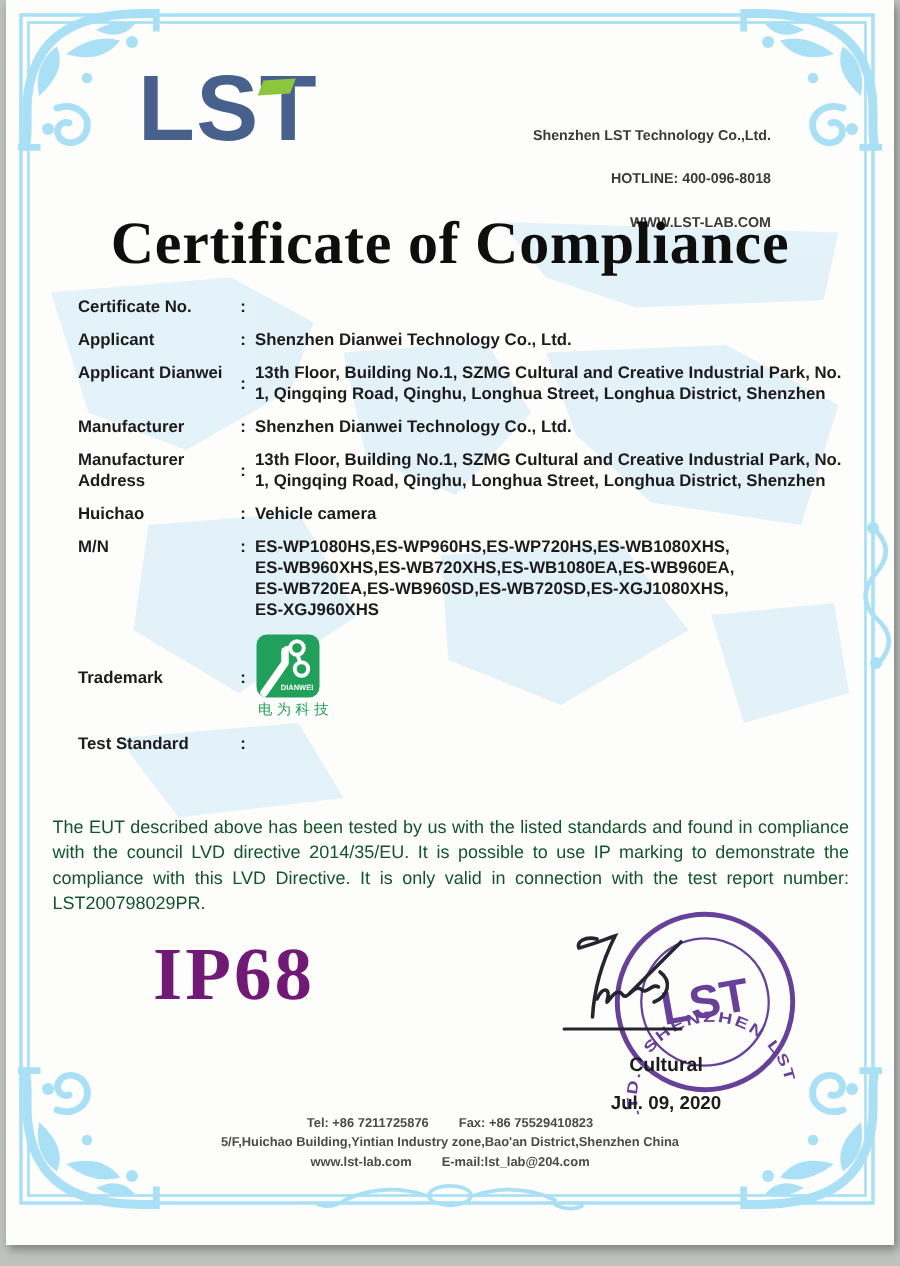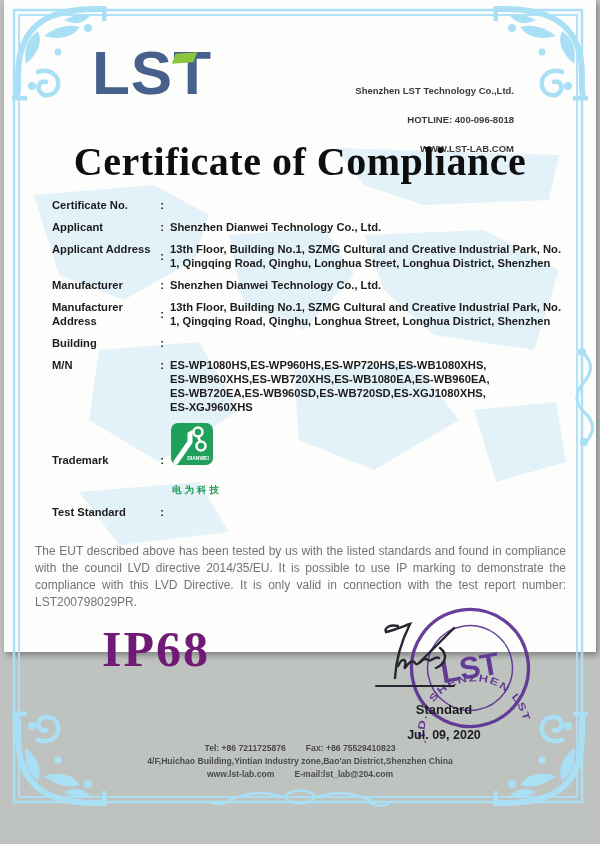--- a/index.html
+++ b/index.html
@@ -3,21 +3,21 @@
 <meta charset="utf-8">
 <style>
   html,body{margin:0;padding:0;}
   body{
     width:600px;height:844px;position:relative;overflow:hidden;
     background:#bfc3bf;
     font-family:"Liberation Sans", sans-serif;
     -webkit-font-smoothing:antialiased;
   }
   .page{
-    position:absolute;left:4px;top:0;width:592px;height:652px;
+    position:absolute;left:4px;top:0;width:592px;height:830px;
     background:#fdfdfc;box-shadow:2px 3px 6px rgba(0,0,0,.35);
   }
   .bg-svg{position:absolute;left:0;top:0;width:592px;height:830px;}
   .content{position:absolute;inset:0;}
 
   
   .logo{
     position:absolute;left:88px;top:42px;
     font-size:62px;font-weight:bold;color:#47618c;letter-spacing:1px;line-height:1;
   }
@@ -39,26 +39,26 @@
 
   
   .fields{position:absolute;top:198px;left:48px;right:32px;}
   .frow{display:grid;grid-template-columns:102px 16px 1fr;margin-bottom:8px;align-items:start;}
   .flabel{font-size:11.2px;font-weight:bold;color:#1c1c1c;line-height:14px;}
   .fcolon{font-size:11.2px;font-weight:bold;color:#1c1c1c;line-height:14px;text-align:center;}
   .fvalue{font-size:11.2px;font-weight:bold;color:#1c1c1c;line-height:14px;}
   .mn-line{white-space:nowrap;}
 
   .tm-wrap{display:flex;flex-direction:column;align-items:flex-start;}
-  .tm-caption{font-size:9.5px;color:#1f9d55;font-weight:bold;letter-spacing:3px;margin-top:17px;margin-left:2px;}
+  .tm-caption{font-size:9.5px;color:#1f9d55;font-weight:normal;letter-spacing:3px;margin-top:1px;margin-left:2px;}
 
   
   .statement{
     position:absolute;top:543px;left:31px;right:30px;
-    font-size:12px;color:#737373;line-height:17px;text-align:justify;
+    font-size:12px;color:#14532d;line-height:17px;text-align:justify;
   }
 
   
   .ip-rating{
     position:absolute;left:98px;top:620px;
     font-family:"Liberation Serif", serif;font-weight:bold;font-size:50px;color:#701a75;
     letter-spacing:2px;
   }
   .approval{position:absolute;left:362px;top:602px;width:215px;height:150px;}
   .stamp{position:absolute;left:38px;top:0px;width:132px;height:132px;transform:rotate(-10deg);opacity:.92;}
@@ -158,40 +158,41 @@
         <div class="fcolon">:</div>
       </div>
 
       <div class="frow">
         <div class="flabel">Applicant</div>
         <div class="fcolon">:</div>
         <div class="fvalue">Shenzhen Dianwei Technology Co., Ltd.</div>
       </div>
 
       <div class="frow">
-        <div class="flabel">Applicant Address</div>
+        <div class="flabel">Applicant Dianwei</div>
         <div class="fcolon" style="align-self:center">:</div>
         <div class="fvalue">13th Floor, Building No.1, SZMG Cultural and Creative Industrial Park, No. 1, Qingqing Road, Qinghu, Longhua Street, Longhua District, Shenzhen</div>
       </div>
 
       <div class="frow">
         <div class="flabel">Manufacturer</div>
         <div class="fcolon">:</div>
         <div class="fvalue">Shenzhen Dianwei Technology Co., Ltd.</div>
       </div>
 
       <div class="frow">
         <div class="flabel">Manufacturer Address</div>
         <div class="fcolon" style="align-self:center">:</div>
         <div class="fvalue">13th Floor, Building No.1, SZMG Cultural and Creative Industrial Park, No. 1, Qingqing Road, Qinghu, Longhua Street, Longhua District, Shenzhen</div>
       </div>
 
       <div class="frow">
-        <div class="flabel">Building</div>
-        <div class="fcolon">:</div>
+        <div class="flabel">Huichao</div>
+        <div class="fcolon">:</div>
+        <div class="fvalue">Vehicle camera</div>
       </div>
 
       <div class="frow">
         <div class="flabel">M/N</div>
         <div class="fcolon">:</div>
         <div class="fvalue">
           <div class="mn-line">ES-WP1080HS,ES-WP960HS,ES-WP720HS,ES-WB1080XHS,</div>
           <div class="mn-line">ES-WB960XHS,ES-WB720XHS,ES-WB1080EA,ES-WB960EA,</div>
           <div class="mn-line">ES-WB720EA,ES-WB960SD,ES-WB720SD,ES-XGJ1080XHS,</div>
           <div class="mn-line">ES-XGJ960XHS</div>
@@ -243,30 +244,30 @@
       <svg class="signature" viewBox="0 0 110 85">
         <g fill="none" stroke="#25252f" stroke-width="2.4" stroke-linecap="round">
           <path d="M30,12 C22,10 16,14 18,18 C26,16 36,12 42,10 C34,26 28,46 27,64"></path>
           <path d="M30,52 c4,-9 9,-7 7,0 c-2,8 5,-10 10,-3 c3,5 8,-8 13,-3 c3,3 7,-5 11,-2"></path>
           <path d="M52,48 C64,36 74,26 86,14"></path>
           <path d="M72,34 c8,6 6,16 -4,20"></path>
           <path d="M8,72 H86" stroke-width="2"></path>
         </g>
       </svg>
 
-      <div class="sig-role">Standard</div>
+      <div class="sig-role">Cultural</div>
       <div class="sig-date">Jul. 09, 2020</div>
     </div>
 
     <div class="footer">
       <div class="l1">
         <span>Tel: +86 7211725876</span>
         <span>Fax: +86 75529410823</span>
       </div>
-      <div class="l2">4/F,Huichao Building,Yintian Industry zone,Bao'an District,Shenzhen China</div>
+      <div class="l2">5/F,Huichao Building,Yintian Industry zone,Bao'an District,Shenzhen China</div>
       <div class="l3">
         <span>www.lst-lab.com</span>
         <span>E-mail:lst_lab@204.com</span>
       </div>
     </div>
 
   </div>
 </div>
 
 </body></html>

